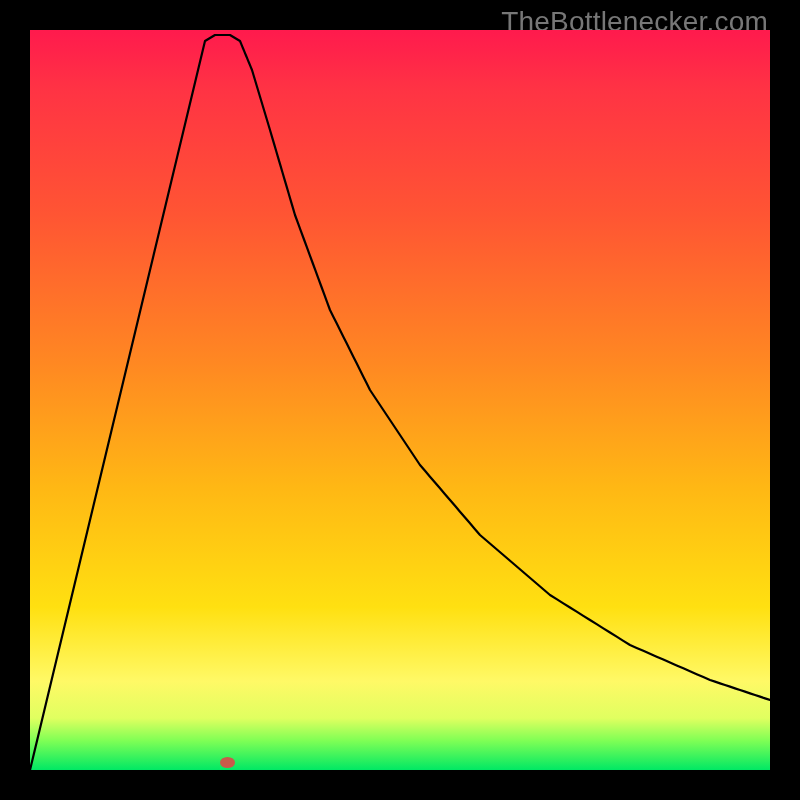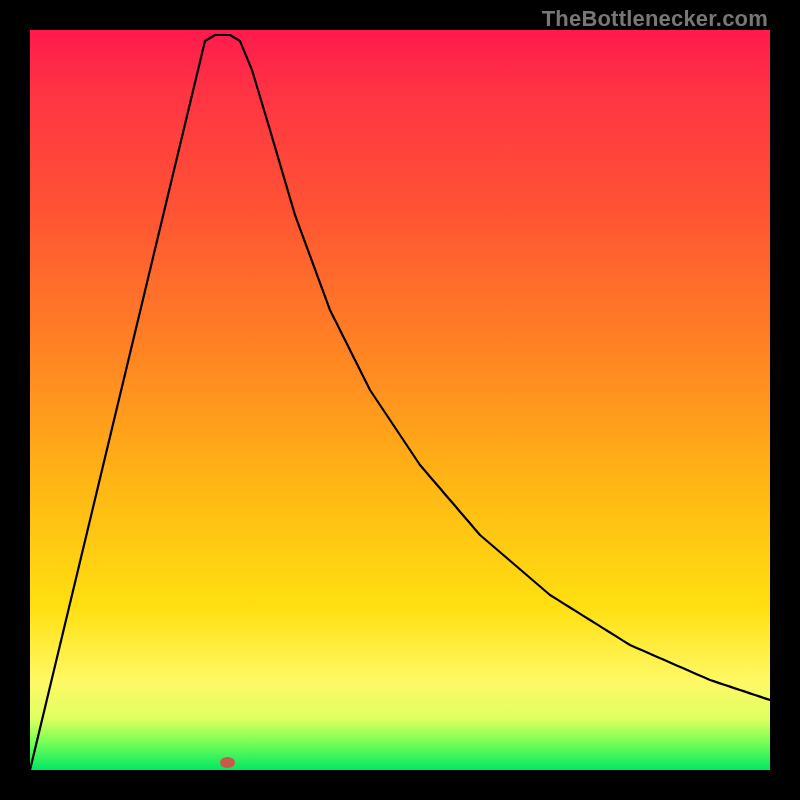--- a/index.html
+++ b/index.html
@@ -33,23 +33,23 @@
       #e0ff60 93%,
       #80ff55 96%,
       #00e864 100%
     );
   }
   .attribution {
     position: absolute;
     top: 6px;
     right: 32px;
     color: #777;
-    font-size: 22px;
+    font-size: 28px;
     letter-spacing: 0.2px;
-    font-weight: 700;
+    font-weight: 400;
   }
   svg.curve {
     position: absolute;
     left: 0;
     top: 0;
     width: 740px;
     height: 740px;
   }
   .marker {
     position: absolute;

